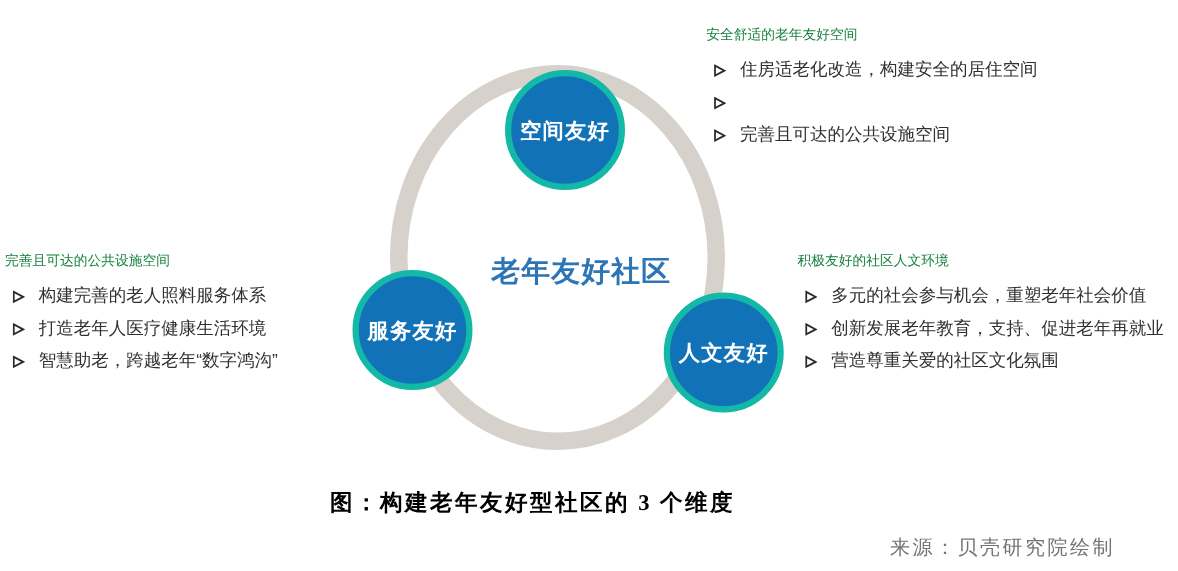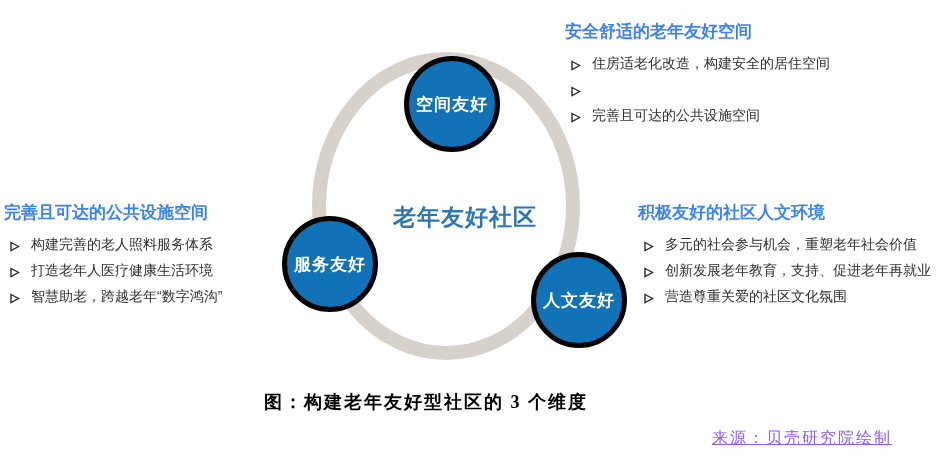--- a/index.html
+++ b/index.html
@@ -16,53 +16,53 @@
 
   
   .ring-svg { position: absolute; left: 0; top: 0; }
 
   .node {
     position: absolute;
     width: 96px;
     height: 96px;
     border-radius: 50%;
     background: #1172B7;
-    border: 5px solid #000000;
+    border: 5px solid #14b8a6;
     display: flex;
     align-items: center;
     justify-content: center;
     color: #ffffff;
     font-size: 17px;
     font-weight: bold;
     letter-spacing: 1px;
     white-space: nowrap;
   }
   .node-space   { left: 404px; top: 56px;  }
   .node-service { left: 282px; top: 216px; }
-  .node-culture { left: 531px; top: 252px; }
+  .node-culture { left: 531px; top: 234px; }
 
   .center-label {
     position: absolute;
     left: 373px;
     top: 202px;
     width: 164px;
     text-align: right;
     color: #2E75B6;
     font-size: 23px;
     font-weight: bold;
     letter-spacing: 1px;
     white-space: nowrap;
   }
 
   
   .panel { position: absolute; }
   .panel-title {
-    font-size: 17px;
-    font-weight: bold;
-    color: #3b82f6;
+    font-size: 11px;
+    font-weight: normal;
+    color: #15803d;
     margin-bottom: 9px;
     white-space: nowrap;
   }
   .bullet-row {
     display: flex;
     align-items: flex-start;
     margin-bottom: 3px;
   }
   .bullet-marker {
     flex: 0 0 27px;
@@ -91,24 +91,23 @@
     color: #000000;
     letter-spacing: 2px;
     white-space: nowrap;
   }
   .source {
     position: absolute;
     left: 712px;
     top: 428px;
     font-family: "Liberation Serif", "DejaVu Serif", serif;
     font-size: 16px;
-    color: #8b5cf6;
+    color: #737373;
     letter-spacing: 2px;
     white-space: nowrap;
-    text-decoration: underline;
   }
 </style>
 </head>
 <body>
 
 <div class="canvas">
 
   <svg class="ring-svg" width="942" height="457" viewBox="0 0 942 457" aria-hidden="true">
     <ellipse cx="446" cy="206" rx="127" ry="147" fill="none" stroke="#D6D2CB" stroke-width="14"></ellipse>
   </svg>

